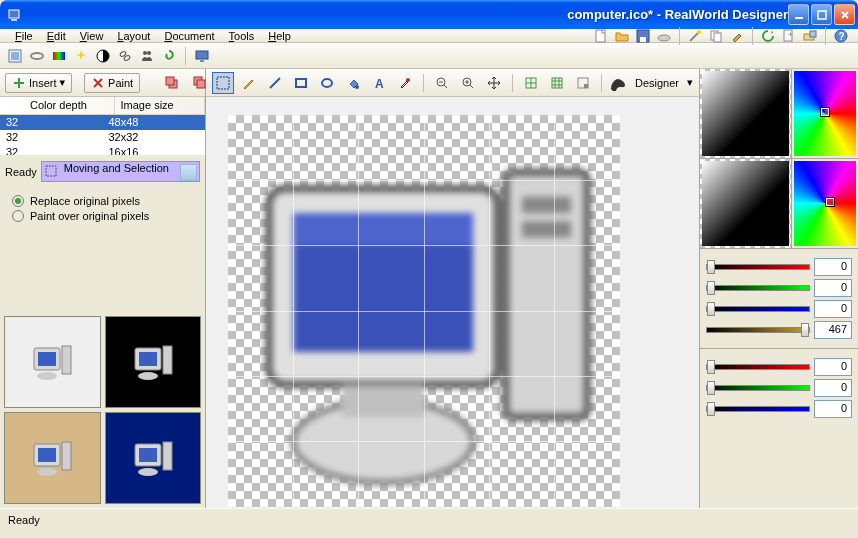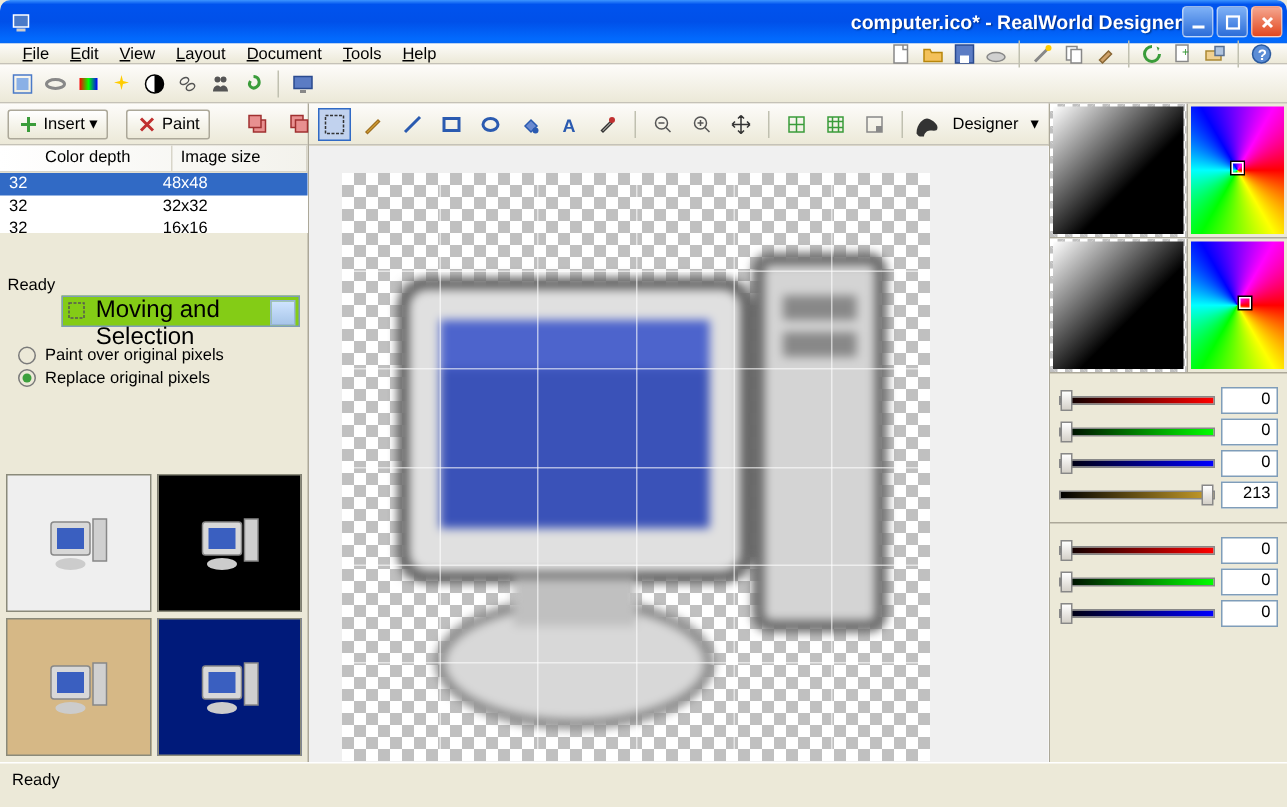--- a/index.html
+++ b/index.html
@@ -39,21 +39,21 @@
 .icon-list-hdr { height: 18px; background: linear-gradient(to right, #fff, #f3f2ec); border-bottom: 1px solid #d8d5c9; display: flex; padding-left: 24px; }
 .hdr-cell { padding: 2px 6px; border-right: 1px solid #d8d5c9; flex: 1; }
 .icon-list { position: relative; height: 40px; background: #fff; overflow-y: scroll; }
 .list-row { display: flex; height: 15px; }
 .list-row.selected { background: #316ac5; color: white; }
 .list-cell { padding: 1px 6px; flex: 1; }
 
 
 .tool-row { padding: 6px 5px; display: flex; align-items: center; gap: 4px; }
 .tool-label { display: inline-block; }
-.tool-select { flex: 1; height: 21px; border: 1px solid #7f9db9; background: #84cc16; padding: 0 18px 0 22px; position: relative; font-size: 16px; margin-top: 36px; }
+.tool-select { flex: 1; height: 21px; border: 1px solid #7f9db9; background: #c4b5fd; padding: 0 18px 0 22px; position: relative; font-size: 11px; }
 .tool-select::after { content: ""; position: absolute; right: 2px; top: 2px; width: 15px; height: 15px; background: linear-gradient(to bottom, #cfe4ff, #a8c6e9); border: 1px solid #98b4d8; }
 
 
 .radio-group { padding: 4px 12px; }
 .radio-item { display: flex; align-items: center; gap: 6px; margin: 3px 0; }
 .radio { width: 12px; height: 12px; border: 1px solid #7a7a7a; border-radius: 50%; display: inline-flex; align-items: center; justify-content: center; }
 .radio.checked::after { content: ""; width: 6px; height: 6px; background: #3ca03c; border-radius: 50%; }
 
 
 .preview-grid { margin-top: auto; display: grid; grid-template-columns: 1fr 1fr; grid-template-rows: 1fr 1fr; gap: 4px; padding: 4px; }
@@ -327,26 +327,26 @@
       <div class="tool-select">
         <svg width="14" height="14" style="position:absolute;left:3px;top:3px">
             <rect x="1" y="1" width="10" height="10" fill="none" stroke="#555" stroke-dasharray="2 1"></rect>
           </svg>
         <span>Moving and Selection</span>
       </div>
     </div>
 
     <div class="radio-group">
       <div class="radio-item">
+        <span class="radio checked"></span>
+        <span>Replace original pixels</span>
+      </div>
+      <div class="radio-item">
         <span class="radio"></span>
         <span>Paint over original pixels</span>
-      </div>
-      <div class="radio-item">
-        <span class="radio checked"></span>
-        <span>Replace original pixels</span>
       </div>
     </div>
 
     <div class="preview-grid">
       <div class="preview-cell pv-white">
           <svg width="48" height="48">
             <rect x="6" y="10" width="26" height="22" rx="2" fill="#d8d8d8" stroke="#888"></rect>
             <rect x="10" y="14" width="18" height="14" fill="#3a5fc0"></rect>
             <rect x="34" y="8" width="9" height="28" fill="#d0d0d0" stroke="#888"></rect>
             <ellipse cx="19" cy="38" rx="10" ry="4" fill="#ccc"></ellipse>
@@ -537,21 +537,21 @@
       <div class="slider-row">
           <div class="slider-track track-blue">
             <div class="slider-thumb" style="left:0%"></div>
           </div>
           <div class="slider-val">0</div>
         </div>
       <div class="slider-row">
           <div class="slider-track track-alpha">
             <div class="slider-thumb" style="left:calc(100% - 8px)"></div>
           </div>
-          <div class="slider-val">213</div>
+          <div class="slider-val">467</div>
         </div>
     </div>
 
     <div class="sliders" style="border-bottom:none">
       <div class="slider-row">
           <div class="slider-track track-red">
             <div class="slider-thumb" style="left:0%"></div>
           </div>
           <div class="slider-val">0</div>
         </div>

